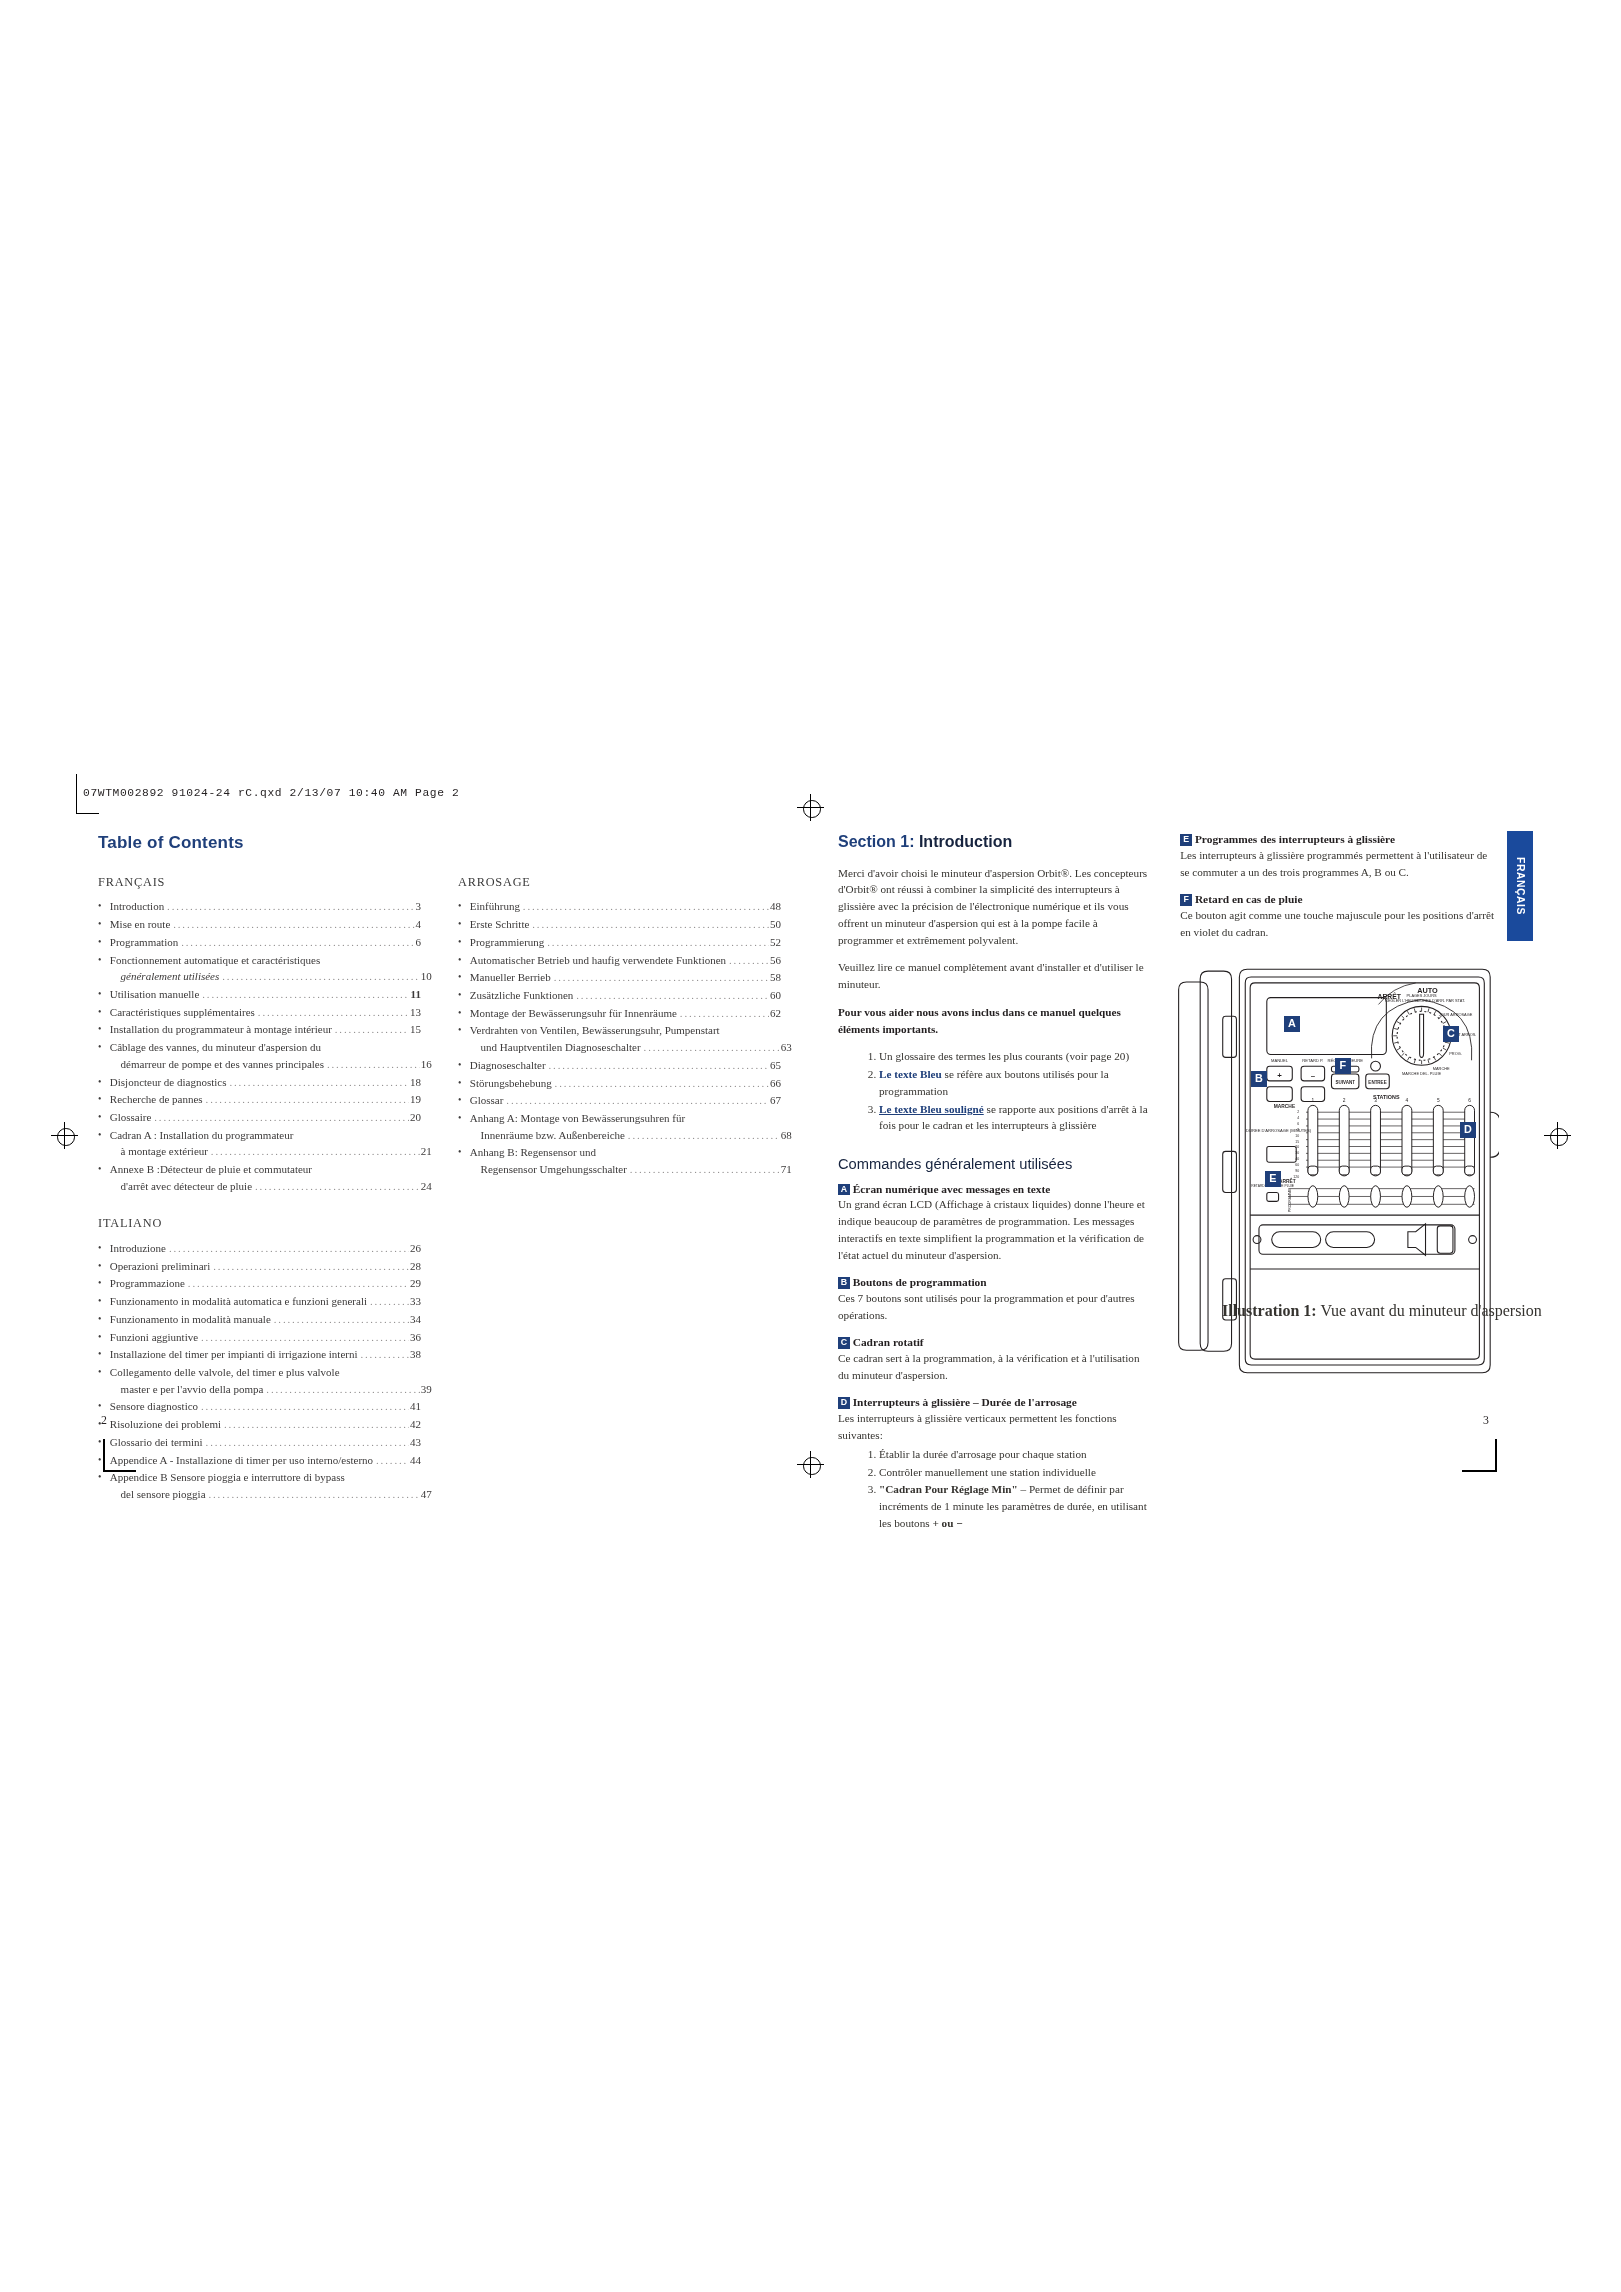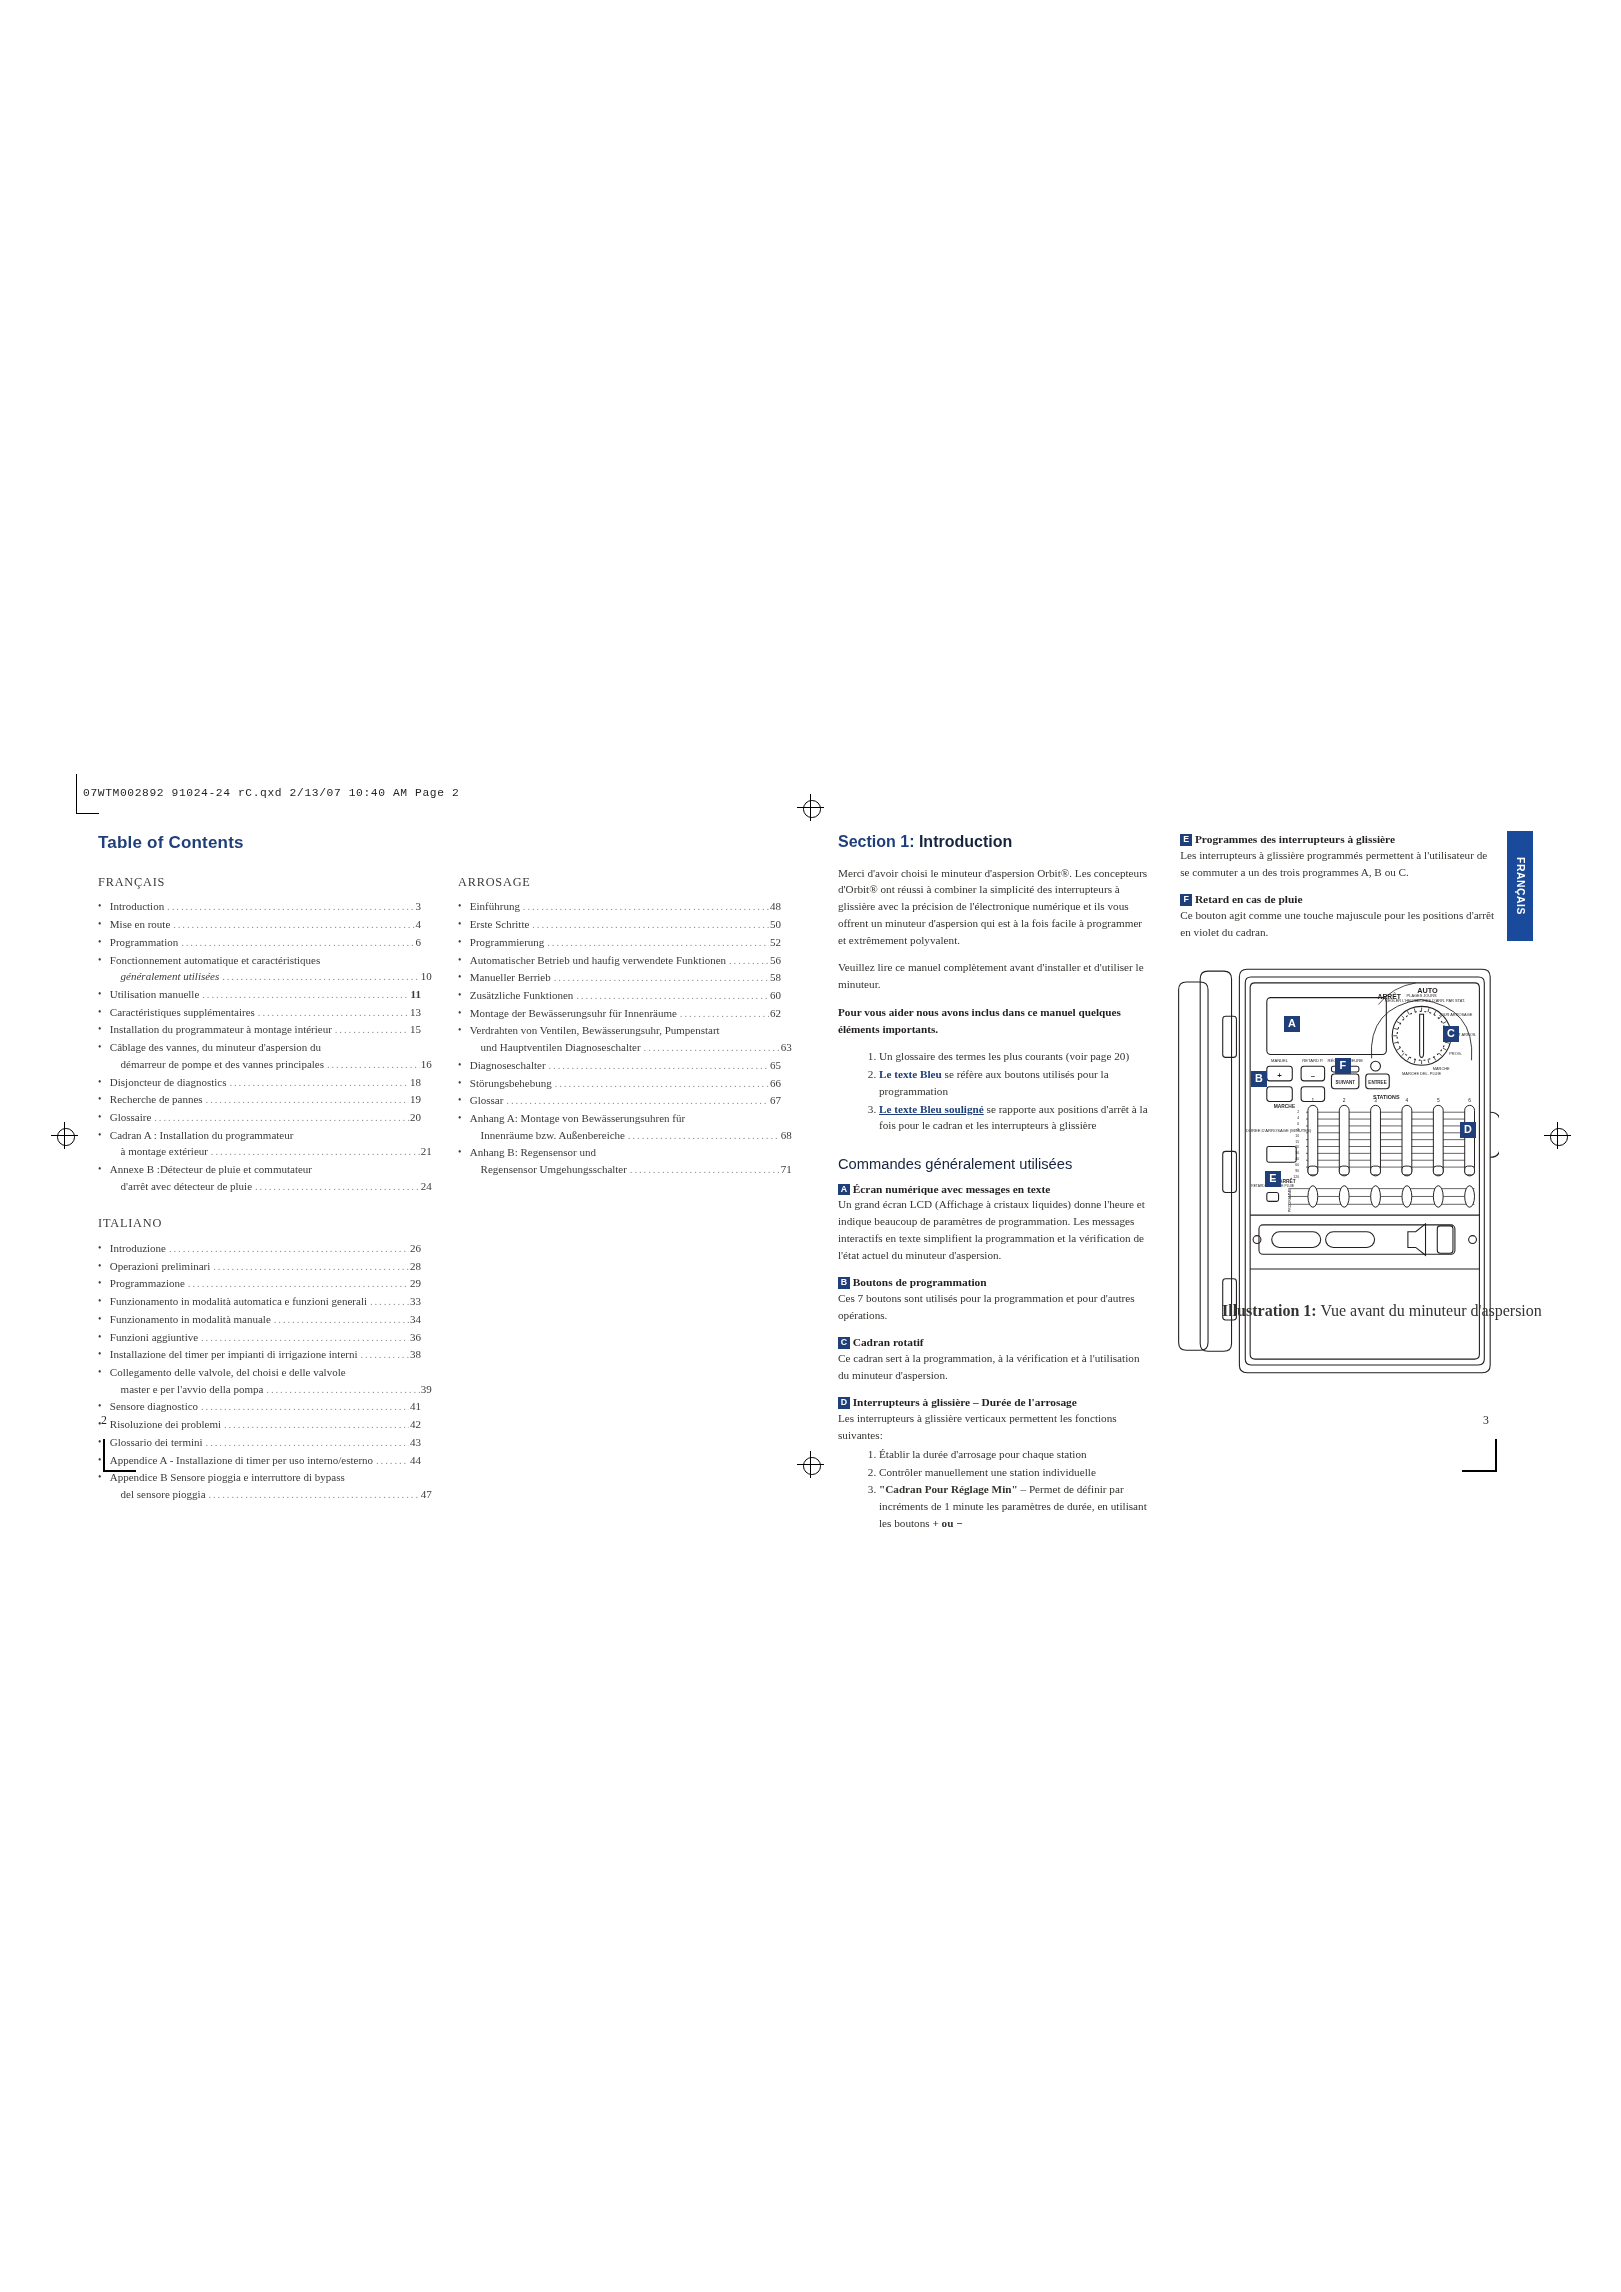--- a/index.html
+++ b/index.html
@@ -286,21 +286,21 @@
               <span class="bul">•</span>
               <div class="row">
                 <span class="txt">Installazione del timer per impianti di irrigazione interni</span>
                 <span class="lead">..........................................................................................</span>
                 <span class="pg">38</span>
               </div>
             </li>
             <li class="toc-li">
               <span class="bul">•</span>
               <div class="row">
-                <span class="txt">Collegamento delle valvole, del choisi e delle valvole</span>
+                <span class="txt">Collegamento delle valvole, del timer e plus valvole</span>
               </div>
               <div class="row cont">
                 <span class="txt">master e per l'avvio della pompa</span>
                 <span class="lead">..........................................................................................</span>
                 <span class="pg">39</span>
               </div>
             </li>
             <li class="toc-li">
               <span class="bul">•</span>
               <div class="row">
@@ -464,21 +464,21 @@
             </li>
           </ul>
       </div>
     </div>
   </div>
 
   <div class="rpage">
     <div class="rcols">
       <div class="rcol">
         <h2 class="sec"><span>Section 1:</span><span class="rest"> Introduction</span></h2>
-        <p class="body">Merci d'avoir choisi le minuteur d'aspersion Orbit®. Les concepteurs d'Orbit® ont réussi à combiner la simplicité des interrupteurs à glissière avec la précision de l'électronique numérique et ils vous offrent un minuteur d'aspersion qui est à la fois facile à programmer et extrêmement polyvalent.</p>
+        <p class="body">Merci d'avoir choisi le minuteur d'aspersion Orbit®. Les concepteurs d'Orbit® ont réussi à combiner la simplicité des interrupteurs à glissière avec la précision de l'électronique numérique et ils vous offrent un minuteur d'aspersion qui est à la pompe facile à programmer et extrêmement polyvalent.</p>
         <p class="body">Veuillez lire ce manuel complètement avant d'installer et d'utiliser le minuteur.</p>
         <p class="body bold">Pour vous aider nous avons inclus dans ce manuel quelques éléments importants.</p>
         <ol class="num" id="intro-list">
             <li>Un glossaire des termes les plus courants (voir page 20)</li>
             <li><span class="blue">Le texte Bleu</span> se réfère aux boutons utilisés pour la programmation</li>
             <li><span class="blue-u">Le texte Bleu souligné</span> se rapporte aux positions d'arrêt à la fois pour le cadran et les interrupteurs à glissière</li>
           </ol>
 
         <h3 class="sub">Commandes généralement utilisées</h3>
         <div id="controls-col1">

